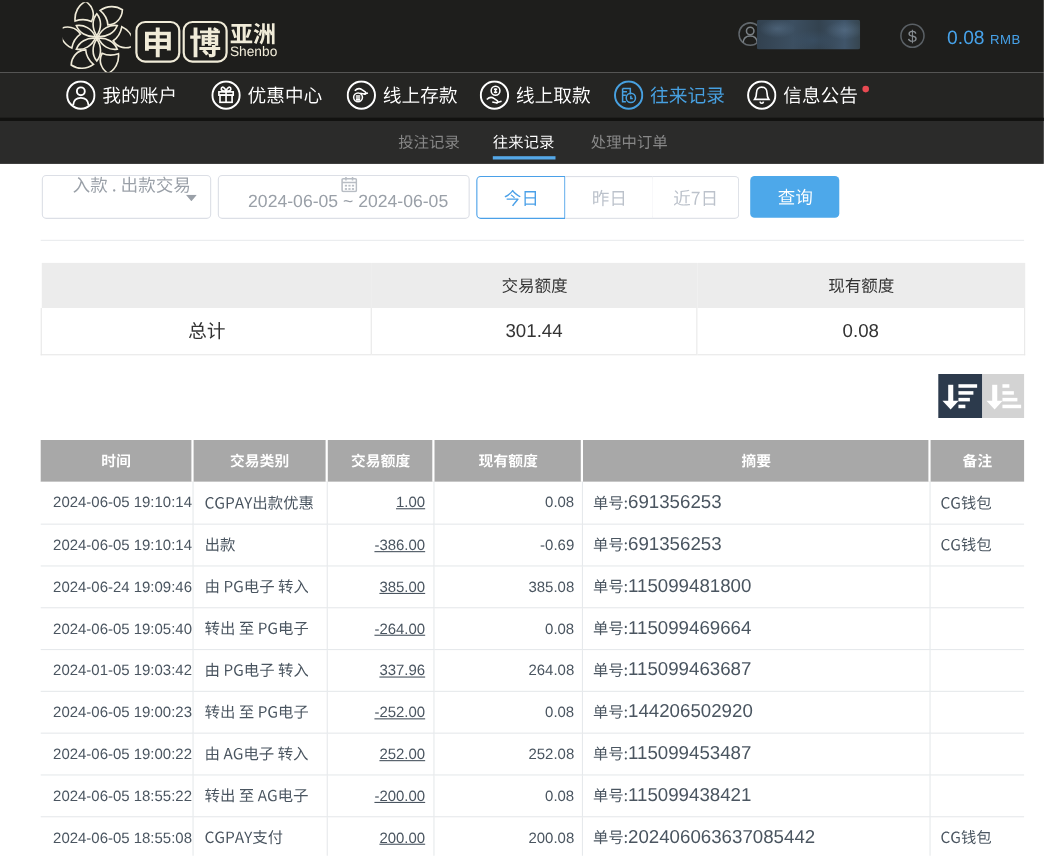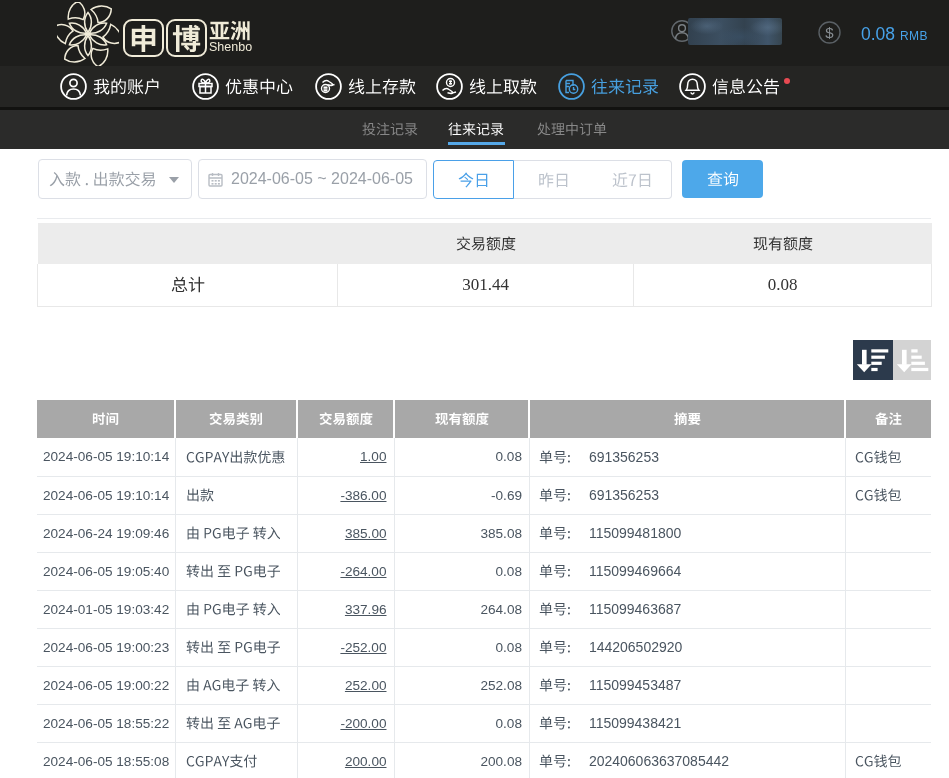--- a/index.html
+++ b/index.html
@@ -15,43 +15,43 @@
 .blur { position:absolute; left:688px; top:18px; width:94px; height:27px; border-radius:2px;
  background:
  radial-gradient(24px 12px at 20% 30%, rgba(90,115,140,0.55), rgba(90,115,140,0) 70%),
  radial-gradient(30px 14px at 55% 70%, rgba(60,85,110,0.5), rgba(60,85,110,0) 70%),
  radial-gradient(26px 12px at 85% 35%, rgba(95,120,145,0.5), rgba(95,120,145,0) 70%),
  linear-gradient(90deg,#32414f,#3c4f61 35%,#33424f 60%,#40556a 85%,#36454f); }
 .rmb { position:absolute; left:849px; top:24px; color:#47a2e9; font-size:17.5px;margin-left:12px; }
 .rmb small { font-size:12px; letter-spacing:0.5px; }
 .tab { position:absolute; top:0; height:38px; display:flex; align-items:center; }
 .underline { position:absolute; left:448px; top:32px; width:57px; height:3.4px; background:#55a8e8; }
-.ctl { position:absolute; background:#fff; border:1px solid #dcdfe6; border-radius:4px; display:flex; align-items:center; }
+.ctl { position:absolute; background:#fff; border:1px solid #dcdfe6; border-radius:4px; display:flex; align-items:center;flex-direction:column; }
 .divider { position:absolute; left:37px; top:218px; width:894px; height:1px; background:#e9ebee; }
 table { border-collapse:collapse; table-layout:fixed; }
-.sumtab { position:absolute; left:37px; top:223px;font-family:Liberation Serif, serif; }
+.sumtab { position:absolute; left:37px; top:239px; }
 .sumtab th { background:#ececec; height:41px; font-weight:normal; }
 .sumtab td { height:42px; border-bottom:1px solid #e8e8e8; text-align:center; font-size:17px; color:#333; }
 .sumtab td+td { border-left:1px solid #e8e8e8; }
 .sumtab .lb { border-left:1px solid #e8e8e8; }
 .sumtab .rb { border-right:1px solid #e8e8e8; }
 .cell-c { display:flex; justify-content:center; }
 .sort1 { position:absolute; left:853px; top:340px; width:40px; height:40px; background:#2c3a4c; }
 .sort2 { position:absolute; left:893px; top:340px; width:38px; height:40px; background:#d3d3d3; overflow:hidden; }
 .maintab { position:absolute; left:37px; top:400px; }
 .maintab th { background:#a8a8a8; height:38px; font-weight:normal; border-right:2px solid #fff; }
 .maintab th:last-child { border-right:none; }
 .maintab td { height:38px; font-size:13.6px; color:#4a5560; border-bottom:1px solid #e6e9ec; border-right:1px solid #e6e9ec; background:#fff; }
 .maintab td:last-child { border-right:none; }
-.maintab td.c1 { padding-left:6px; text-align:left; }
+.maintab td.c1 { padding-left:6px; text-align:right; }
 .maintab td.c2 svg { margin-left:10px; }
 .maintab td.c3 { text-align:right; padding-right:7px;text-decoration:underline; } .maintab td.c4 { text-align:right; padding-right:6.5px; }
 .maintab td.c5 .dh { display:flex; align-items:center; margin-left:9.5px; }
 .maintab td.c6 svg { margin-left:9px; }
-.num { font-size:14px; color:#4a5560; margin-left:18px; }
+.num { font-size:17px; color:#4a5560; margin-left:0; }
 </style></head>
 <body>
 <div class="topbar">
 <svg width="62" height="64" viewBox="-31 -32 62 64" style="position:absolute;left:57px;top:2px">
 <g fill="none" stroke="#f0ebd8" stroke-width="1.5" stroke-linecap="round">
 <g id="fl">
 <path d="M 0,-1.5 C -4.5,-8 -4.5,-16 0,-21.5 C 4.5,-16 4.5,-8 0,-1.5 Z"></path>
 <path d="M -3,-24.5 C 2,-30.5 10,-32.5 16.5,-30 C 18,-23 14.5,-15.5 7,-13.5 C 5.5,-18 3,-21.5 -3,-24.5 Z" transform="rotate(14)"></path>
 </g>
 <use href="#fl" transform="rotate(60)"></use>

